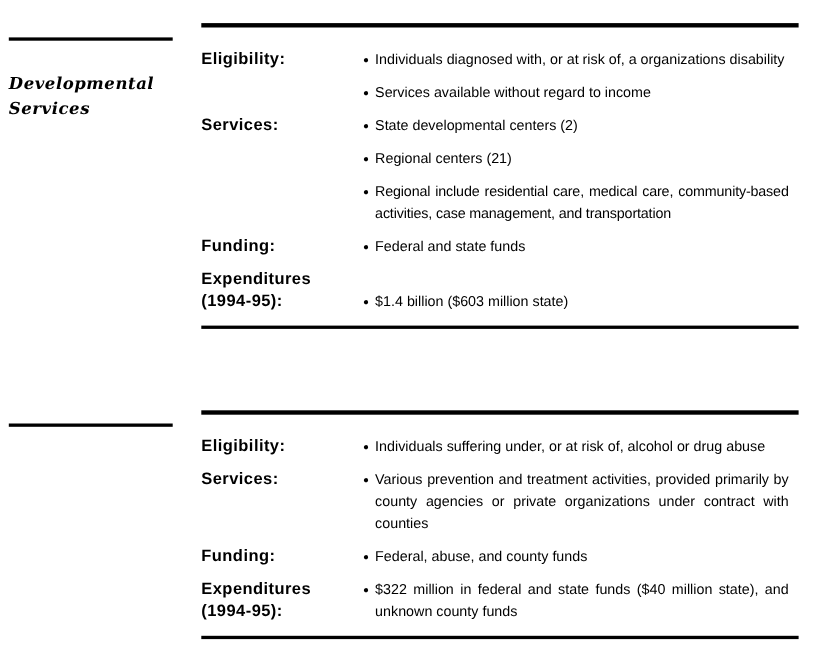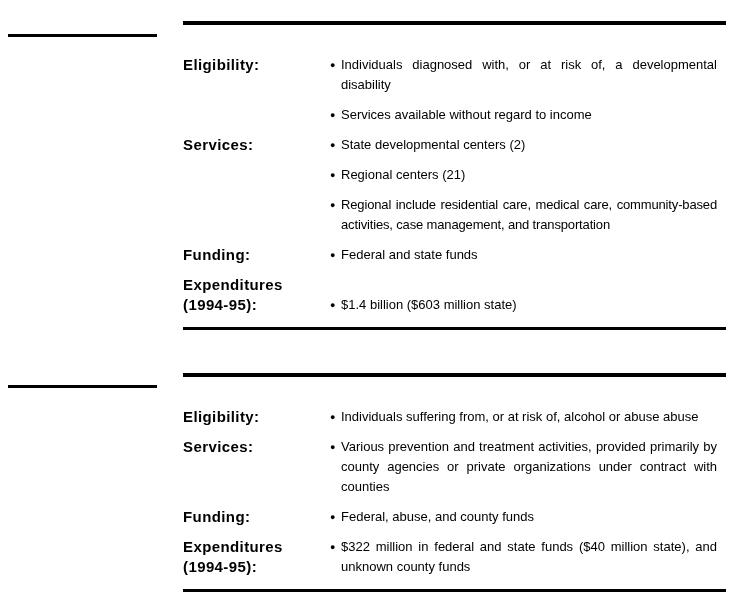--- a/index.html
+++ b/index.html
@@ -52,21 +52,21 @@
   .main {
     position: absolute;
     left: 183px;
     top: 0;
     width: 543px;
   }
   .main-rule { background: #000000; }
   .main-rule.top { height: 4px; }
   .main-rule.bottom { height: 3px; }
   .rows {
-    padding: 30px 0 12px 0;
+    padding: 19px 0 12px 0;
   }
   .row {
     display: flex;
     margin-bottom: 10px;
   }
   .row:last-child { margin-bottom: 0; align-items: flex-end; }
   .row-label {
     flex: 0 0 147px;
     width: 147px;
     font-weight: bold;
@@ -97,30 +97,31 @@
   #section-0 .row:nth-child(2) .bullet-item:nth-child(3) .bullet-text {
     letter-spacing: -0.15px;
   }
 </style>
 </head>
 <body>
 
 <section class="entry" id="section-0">
   <aside class="side">
     <div class="side-rule"></div>
+    <h2 class="side-heading">Developmental Services</h2>
   </aside>
   <div class="main">
     <div class="main-rule top"></div>
     <div class="rows">
         <div class="row">
           <div class="row-label">Eligibility:</div>
           <div class="bullet-list">
             <div class="bullet-item">
               <span class="bullet-glyph">●</span>
-              <span class="bullet-text">Individuals diagnosed with, or at risk of, a developmental disability</span>
+              <span class="bullet-text">Individuals diagnosed with, or at risk of, a organizations disability</span>
             </div>
             <div class="bullet-item">
               <span class="bullet-glyph">●</span>
               <span class="bullet-text">Services available without regard to income</span>
             </div>
           </div>
         </div>
         <div class="row">
           <div class="row-label">Services:</div>
           <div class="bullet-list">
@@ -166,21 +167,21 @@
     <div class="side-rule"></div>
   </aside>
   <div class="main">
     <div class="main-rule top"></div>
     <div class="rows">
         <div class="row">
           <div class="row-label">Eligibility:</div>
           <div class="bullet-list">
             <div class="bullet-item">
               <span class="bullet-glyph">●</span>
-              <span class="bullet-text">Individuals suffering from, or at risk of, alcohol or abuse abuse</span>
+              <span class="bullet-text">Individuals suffering under, or at risk of, alcohol or drug abuse</span>
             </div>
           </div>
         </div>
         <div class="row">
           <div class="row-label">Services:</div>
           <div class="bullet-list">
             <div class="bullet-item">
               <span class="bullet-glyph">●</span>
               <span class="bullet-text">Various prevention and treatment activities, provided primarily by county agencies or private organizations under contract with counties</span>
             </div>

